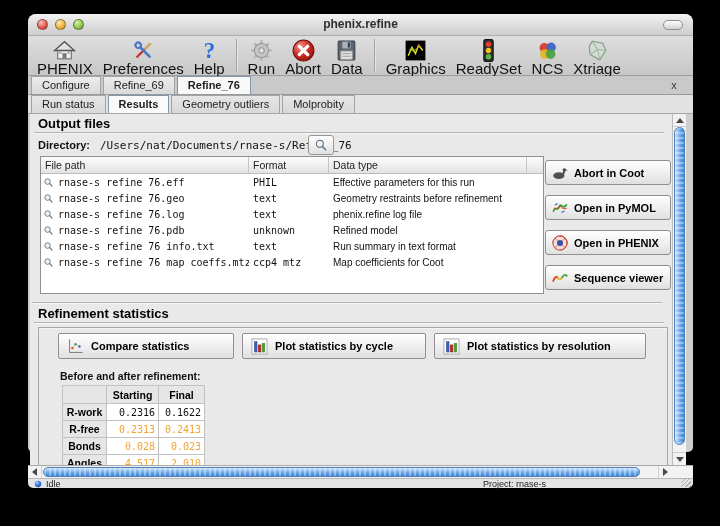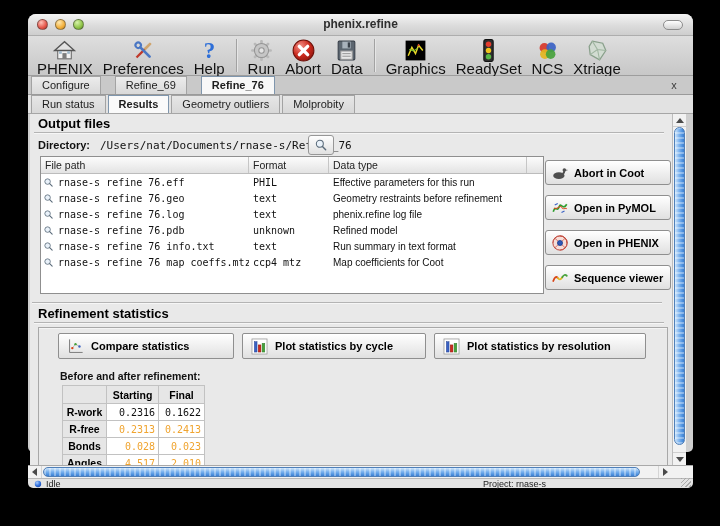--- a/index.html
+++ b/index.html
@@ -239,21 +239,21 @@
           <svg viewBox="0 0 24 24">
             <polygon points="7,3 17,5 20,12 14,21 5,16 4,8" fill="#d2dcd2" stroke="#89a08b" stroke-width="1.2"></polygon>
             <path d="M7 3 L12 11 L20 12 M12 11 L14 21 M12 11 L5 16" stroke="#9fb5a0" fill="none"></path>
           </svg>
         </span>
         <span class="tlabel">Xtriage</span>
       </div>
     </div>
 
   <div class="tabrow1">
-    <div id="main-tabs" style="display:flex;gap:12px;">
+    <div id="main-tabs" style="display:flex;">
         <div class="tab">Configure</div>
         <div class="tab">Refine_69</div>
         <div class="tab active">Refine_76</div>
       </div>
     <div class="tab-close">x</div>
   </div>
 
   <div class="tabrow2" id="sub-tabs">
       <div class="tab">Run status</div>
       <div class="tab active">Results</div>

